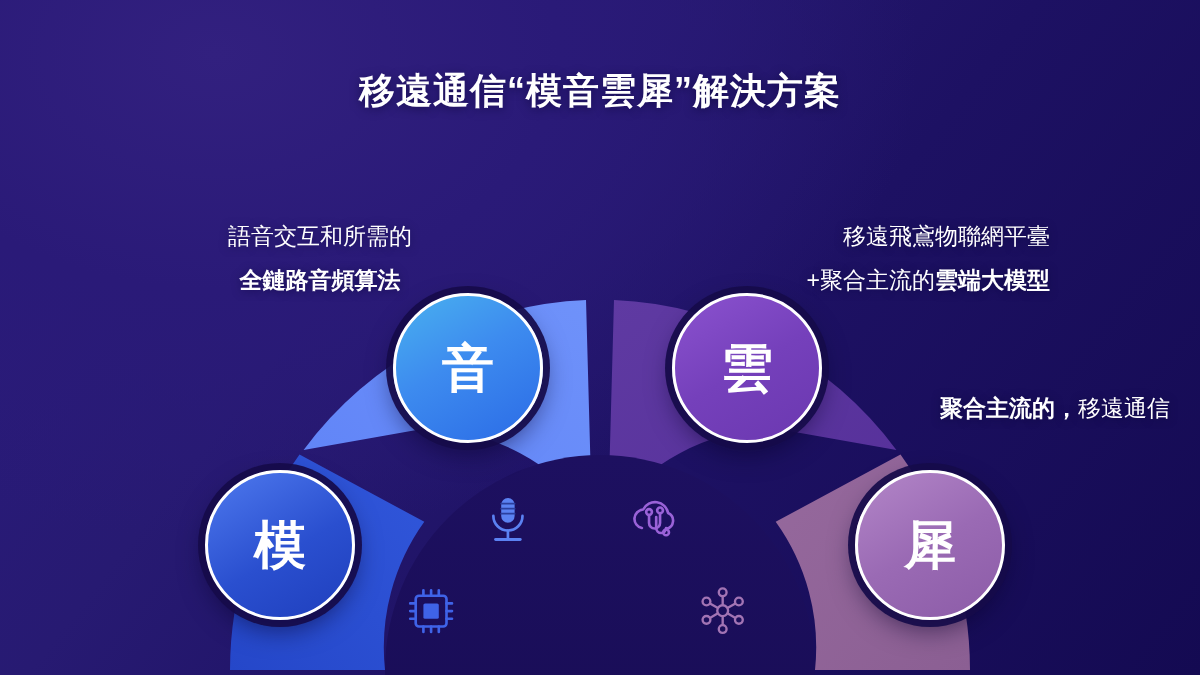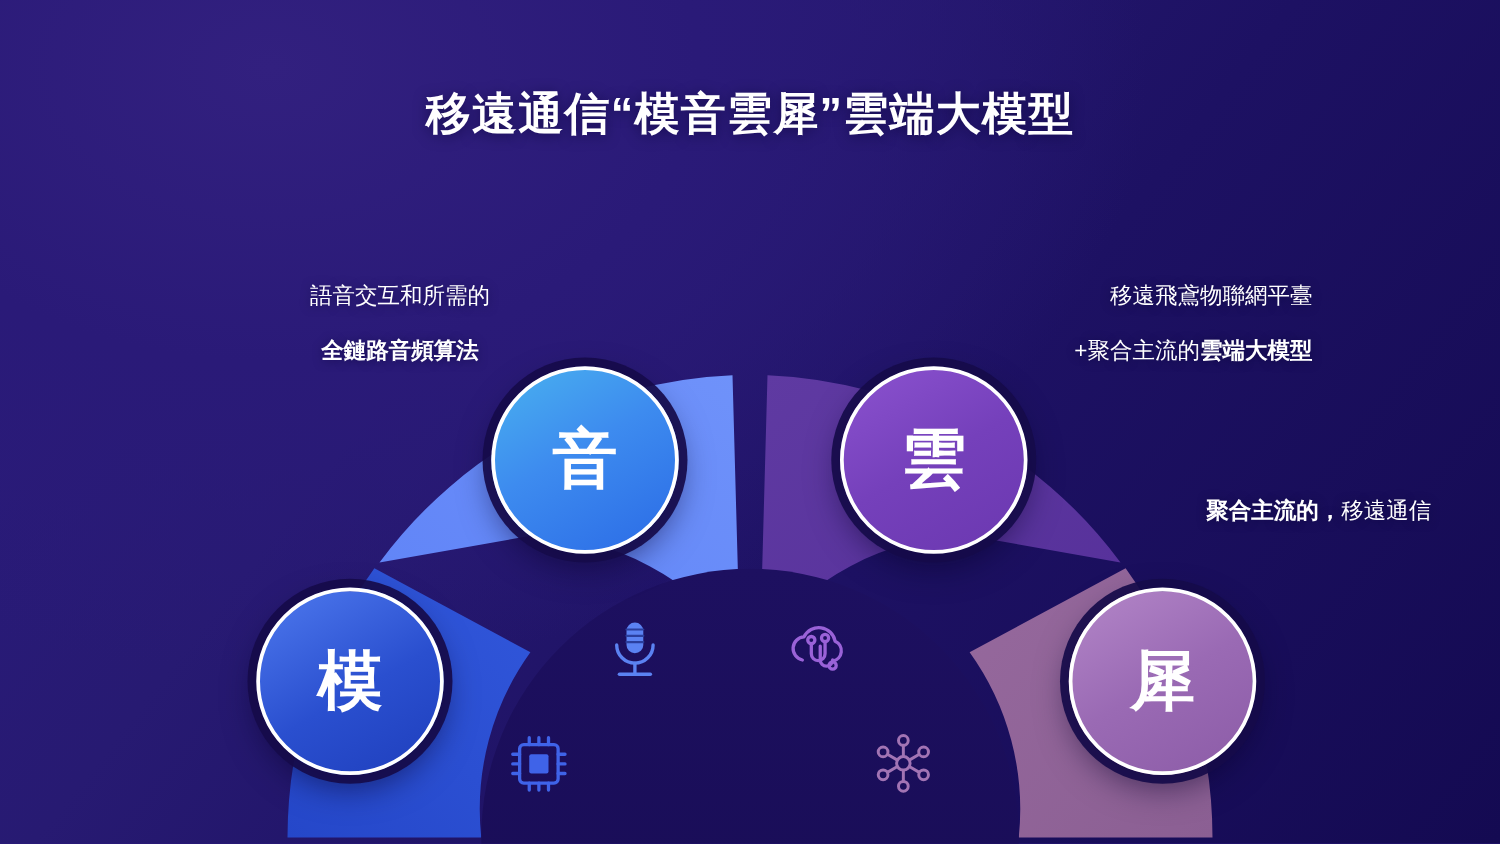--- a/index.html
+++ b/index.html
@@ -61,42 +61,42 @@
                background:linear-gradient(150deg,#49b1ef 0%,#3d8bef 45%,#2b6be6 100%); }
   #node-yun  { left:672px; top:293px; width:150px; height:150px; font-size:52px;
                background:linear-gradient(150deg,#8b52cf 0%,#7540bb 50%,#6b38b0 100%); }
   #node-xi   { left:855px; top:470px; width:150px; height:150px; font-size:52px;
                background:linear-gradient(150deg,#b386c8 0%,#9a6ab4 50%,#8c5ca7 100%); }
 
   
   .lbl {
     position:absolute;
     color:#ffffff;
-    font-size:18px;
+    font-size:23px;
     line-height:44px;
     white-space:nowrap;
     text-shadow:0 1px 8px rgba(10,4,50,.5);
   }
   .lbl .b { font-weight:bold; }
   .lbl .r { font-weight:normal; }
   .lbl-row { display:block; }
 
   #lbl-yin { left:205px; top:214px; width:230px; text-align:center; }
   #lbl-yun { left:800px; top:214px; width:250px; text-align:right;
              transform:translateX(-50%); left:925px; }
   #lbl-mo  { left:65px;  top:386px; width:210px; text-align:center; }
   #lbl-xi  { left:925px; top:386px; width:260px; text-align:center; }
 </style>
 </head>
 <body>
 
 <div id="slide">
 
 
-  <div id="title">移遠通信“模音雲犀”雲端大模型</div>
+  <div id="title">移遠通信“模音雲犀”解決方案</div>
 
   <div id="graphic">
     <svg viewBox="0 0 840 460" width="840" height="460">
       <defs>
         <linearGradient id="g1" x1="0" y1="1" x2="1" y2="0">
           <stop offset="0%" stop-color="#2547c9"></stop>
           <stop offset="100%" stop-color="#3157db"></stop>
         </linearGradient>
         <linearGradient id="g2" x1="0" y1="1" x2="1" y2="0">
           <stop offset="0%" stop-color="#5f83f7"></stop>

